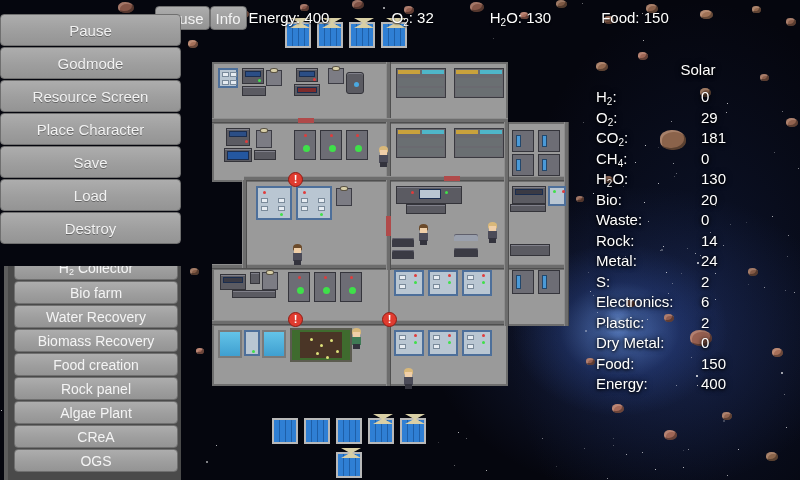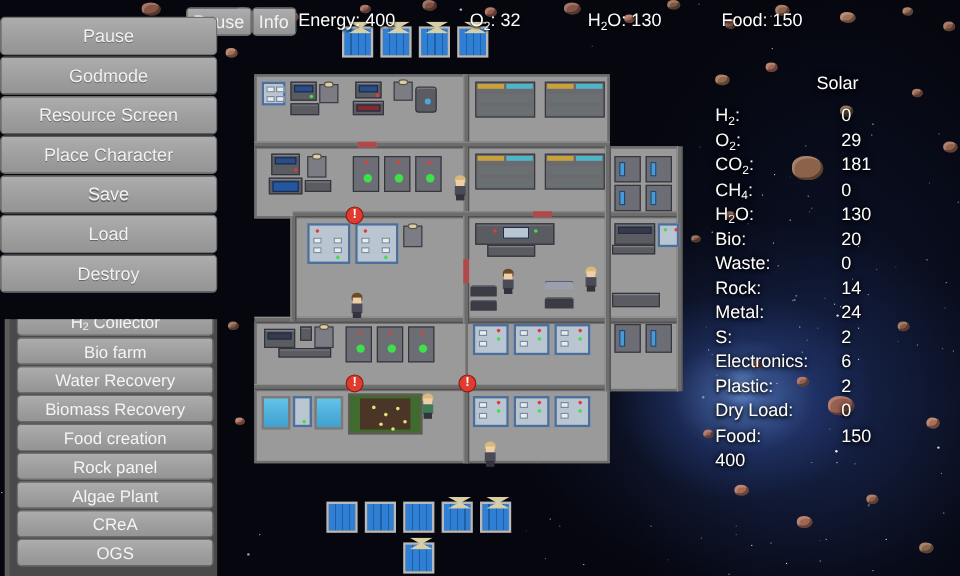--- a/index.html
+++ b/index.html
@@ -825,26 +825,27 @@
         </div>
         <div class="resrow">
           <div class="k">Electronics:</div>
           <div class="v">6</div>
         </div>
         <div class="resrow">
           <div class="k">Plastic:</div>
           <div class="v">2</div>
         </div>
         <div class="resrow">
-          <div class="k">Dry Load:</div>
+          <div class="k">Dry Metal:</div>
           <div class="v">0</div>
         </div>
         <div class="resrow">
           <div class="k">Food:</div>
           <div class="v">150</div>
         </div>
         <div class="resrow">
+          <div class="k">Energy:</div>
           <div class="v">400</div>
         </div>
       </div>
   </div>
 
 </div>
 
 </body></html>

